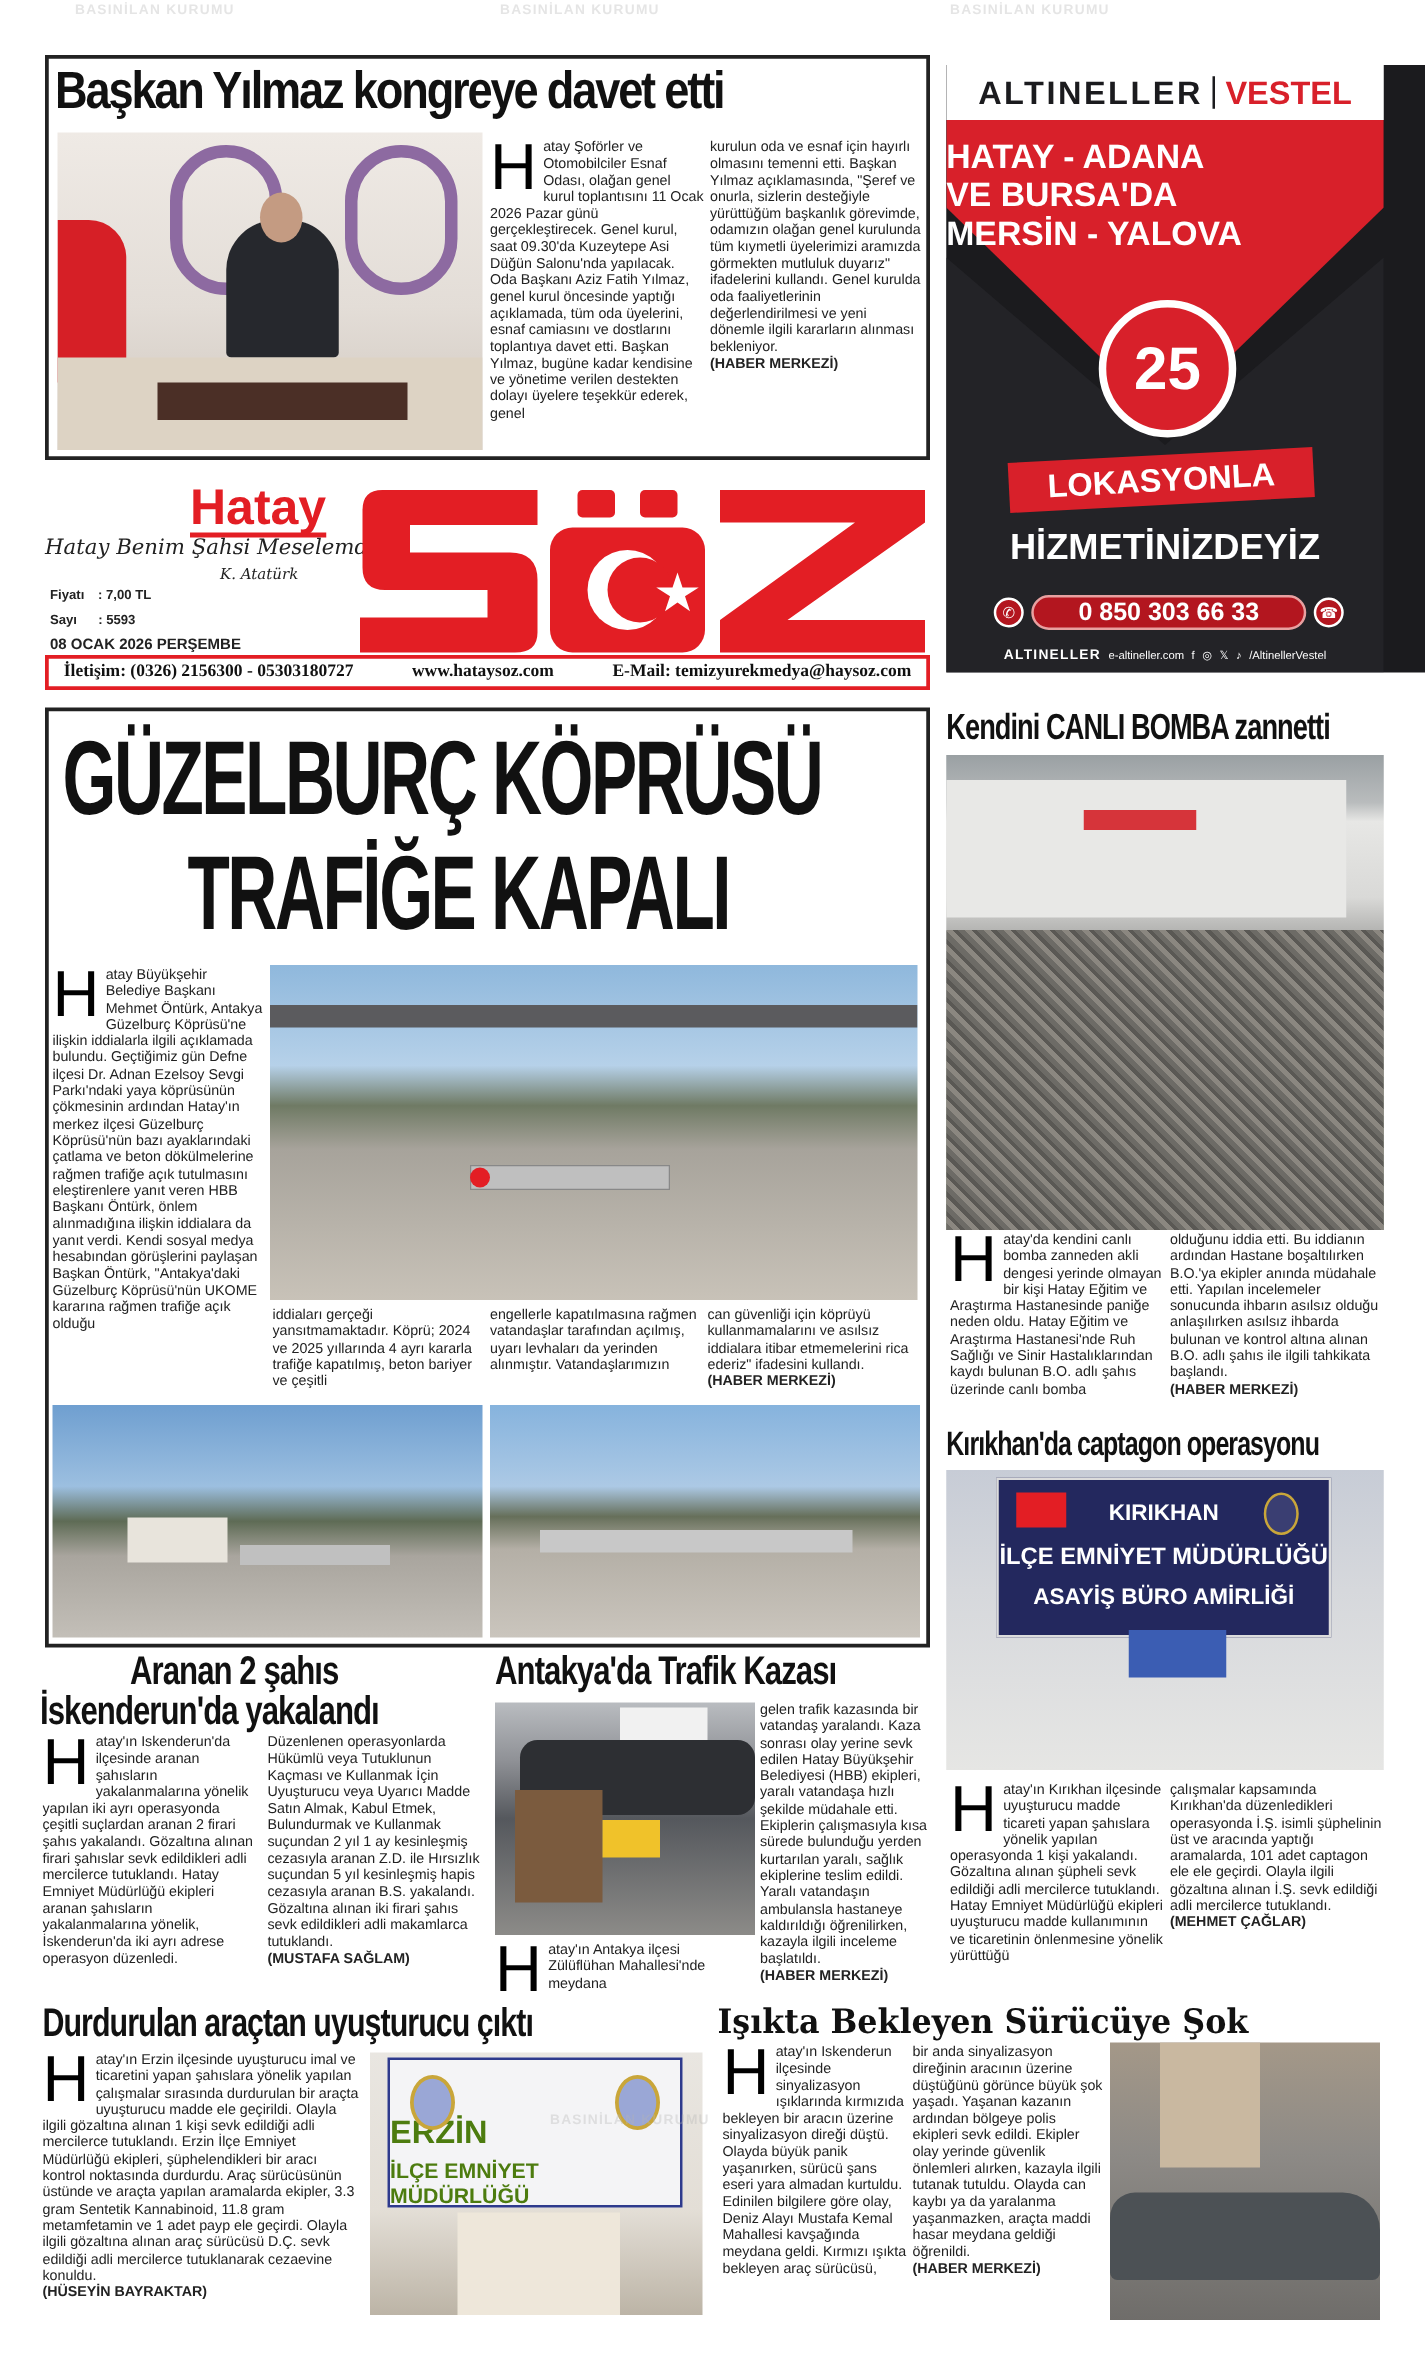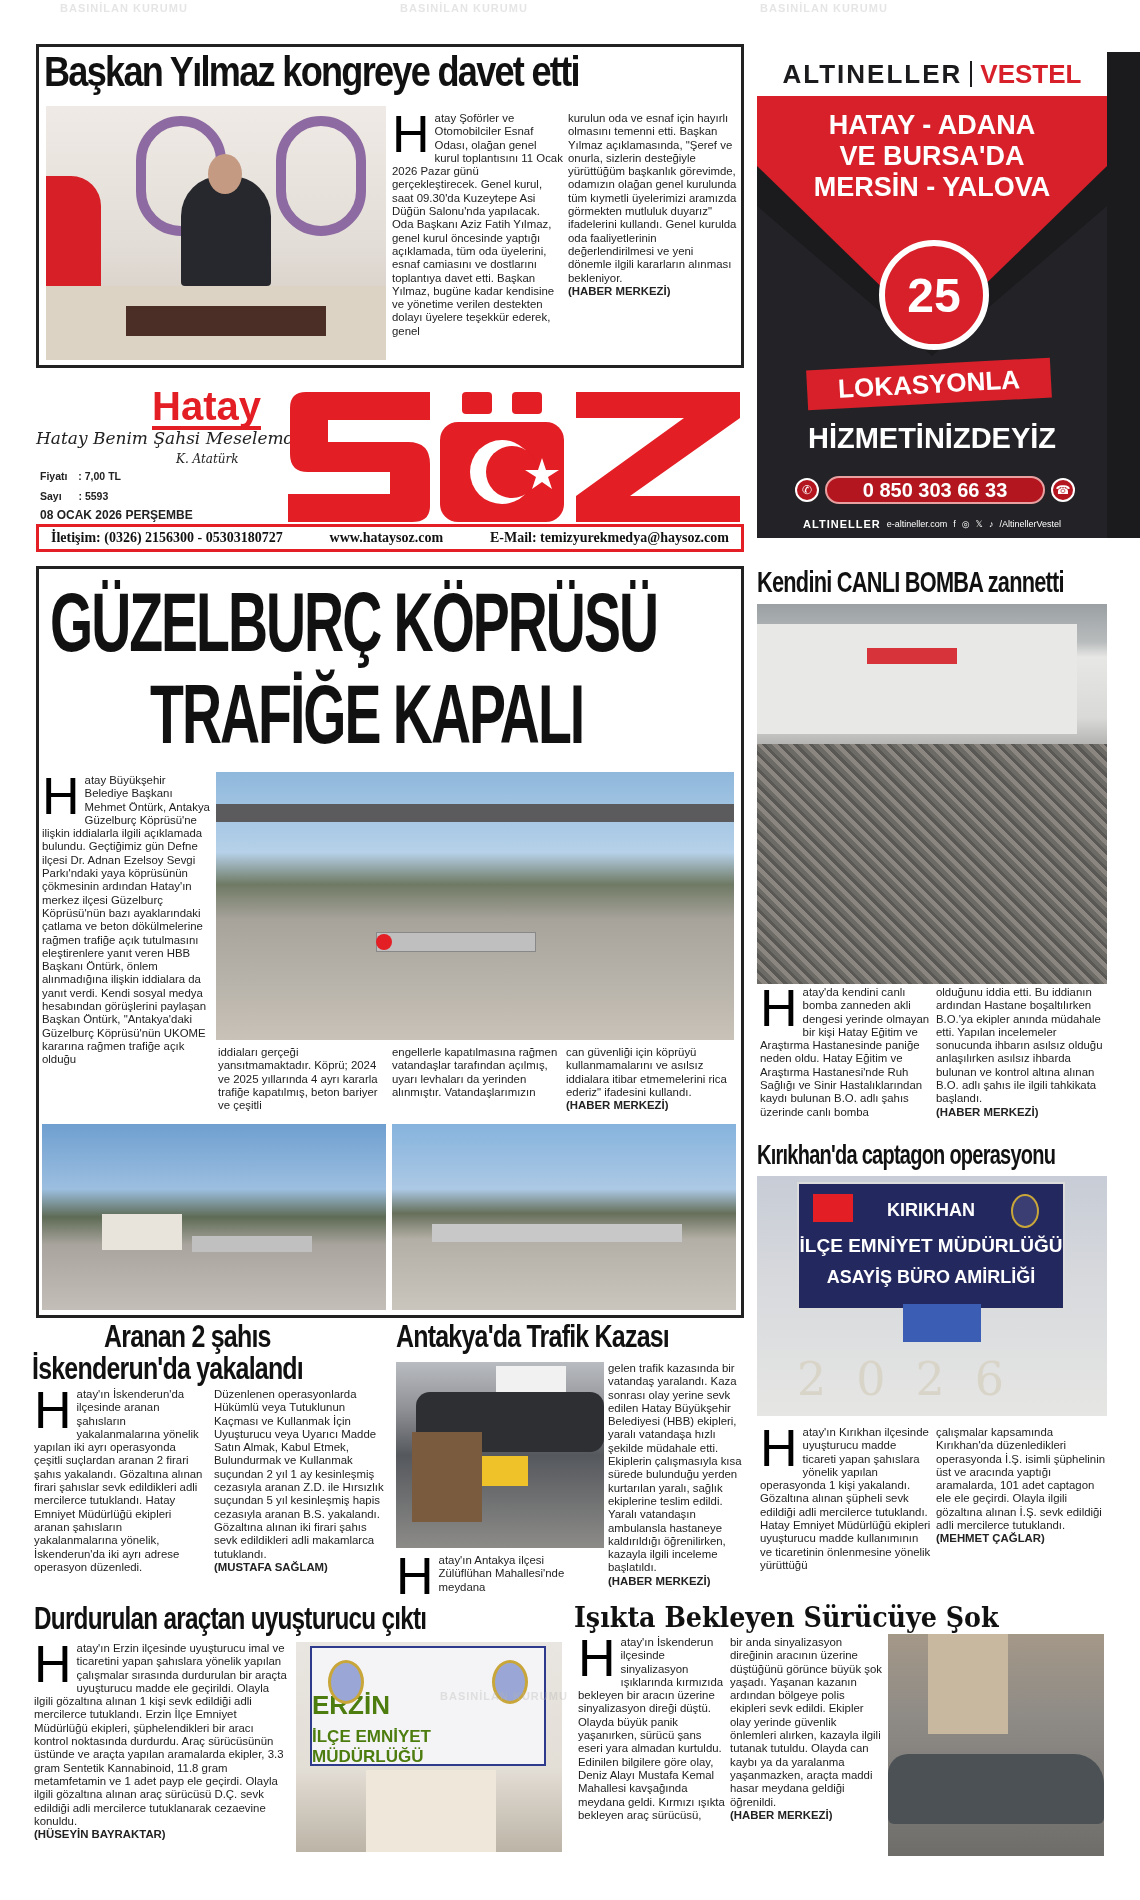--- a/index.html
+++ b/index.html
@@ -73,21 +73,21 @@
 <div class="abs" style="left:757px; top:52px; width:404px; height:486px; background:#1b1b1e; overflow:hidden;">
   <div class="abs" style="left:0; top:0; width:350px; height:44px; background:#fff; display:flex; align-items:center; justify-content:center; gap:8px;">
     <span style="font-size:26px; font-weight:700; letter-spacing:2px; color:#1b1b1e;">ALTINELLER</span>
     <span style="width:2px; height:26px; background:#1b1b1e;"></span>
     <span style="font-size:26px; font-weight:700; color:#d8202a;">VESTEL</span>
   </div>
   <svg class="abs" style="left:0; top:44px;" width="350" height="442">
     <polygon points="0,0 350,0 350,70 175,240 0,70" fill="#d8202a"></polygon>
     <polygon points="0,110 175,260 350,110 350,442 0,442" fill="#232327"></polygon>
   </svg>
-  <div class="abs" style="left:0; top:58px; width:350px; text-align:center; color:#fff; font-weight:700; font-size:27px; line-height:31px;">
+  <div class="abs" style="left:0; top:58px; width:350px; text-align:left; color:#fff; font-weight:700; font-size:27px; line-height:31px;">
     <div>HATAY - ADANA</div>
     <div>VE BURSA'DA</div>
     <div>MERSİN - YALOVA</div>
   </div>
   <div class="abs" style="left:122px; top:188px; width:110px; height:110px; border-radius:50%; background:#d8202a; border:6px solid #fff; display:flex; align-items:center; justify-content:center;">
     <span style="color:#fff; font-size:48px; font-weight:700;">25</span>
   </div>
   <div class="abs" style="left:50px; top:312px; width:244px; height:40px; background:#d8202a; transform:rotate(-3deg); display:flex; align-items:center; justify-content:center;">
     <span style="color:#fff; font-size:26px; font-weight:700;">LOKASYONLA</span>
   </div>
@@ -154,21 +154,20 @@
 <div class="headline" style="left:757px; top:1140px; font-size:27px; letter-spacing:-1px; transform:scaleX(0.74); transform-origin:left top;">Kırıkhan'da captagon operasyonu</div>
 <div class="photo" style="left:757px; top:1176px; width:350px; height:240px; background:linear-gradient(180deg,#c7ccd6 0%,#d6d8dc 40%,#e6e6e4 100%);">
   <div class="abs" style="left:40px; top:6px; width:268px; height:128px; background:#23285e; border:2px solid #dcdcdc; color:#fff; text-align:center; font-weight:700;">
     <div class="abs" style="left:14px; top:10px; width:40px; height:28px; background:#e31e24;"></div>
     <div class="abs" style="left:212px; top:10px; width:28px; height:34px; border-radius:50%; background:#3a3e72; border:2px solid #c9a63a;"></div>
     <div style="margin-top:16px; font-size:18px;">KIRIKHAN</div>
     <div style="margin-top:14px; font-size:19px;">İLÇE EMNİYET MÜDÜRLÜĞÜ</div>
     <div style="margin-top:10px; font-size:18px;">ASAYİŞ BÜRO AMİRLİĞİ</div>
   </div>
   <div class="abs" style="left:146px; top:128px; width:78px; height:38px; background:#3b5db3;"></div>
-  <div class="abs" style="left:40px; top:180px; width:270px; height:46px; color:#d8d4c8; font-size:46px; font-family:'DejaVu Serif', serif; letter-spacing:30px; line-height:46px;">2026</div>
 </div>
 <div class="col body-text" style="left:760px; top:1426px; width:172px; height:170px;">
   <span class="dropcap">H</span><span>atay'ın Kırıkhan ilçesinde uyuşturucu madde ticareti yapan şahıslara yönelik yapılan operasyonda 1 kişi yakalandı. Gözaltına alınan şüpheli sevk edildiği adli mercilerce tutuklandı. Hatay Emniyet Müdürlüğü ekipleri uyuşturucu madde kullanımının ve ticaretinin önlenmesine yönelik yürüttüğü</span>
 </div>
 <div class="col body-text" style="left:936px; top:1426px; width:172px; height:170px;">
   <span>çalışmalar kapsamında Kırıkhan'da düzenledikleri operasyonda İ.Ş. isimli şüphelinin üst ve aracında yaptığı aramalarda, 101 adet captagon ele ele geçirdi. Olayla ilgili gözaltına alınan İ.Ş. sevk edildiği adli mercilerce tutuklandı.</span>
   <span class="sig">(MEHMET ÇAĞLAR)</span>
 </div>
 
 <div class="headline" style="left:104px; top:1318px; font-size:32px; letter-spacing:-1px; transform:scaleX(0.78); transform-origin:left top;">Aranan 2 şahıs</div>

